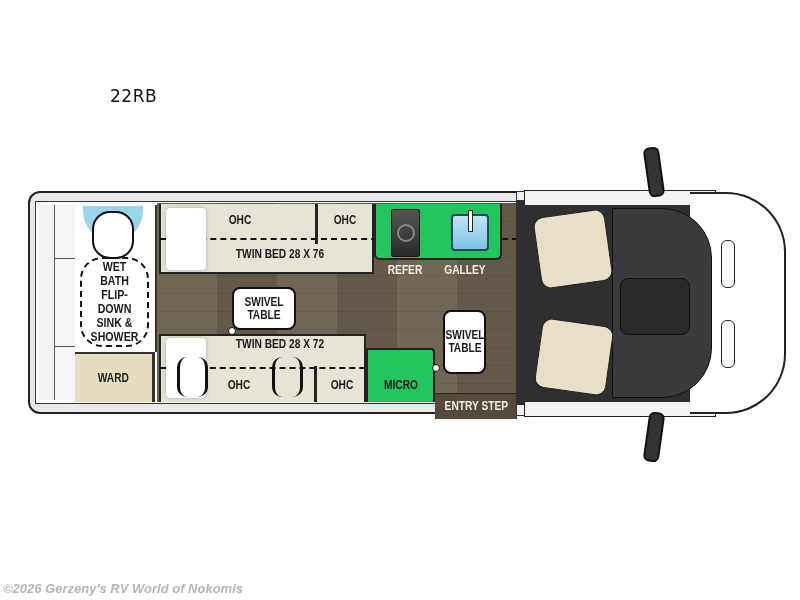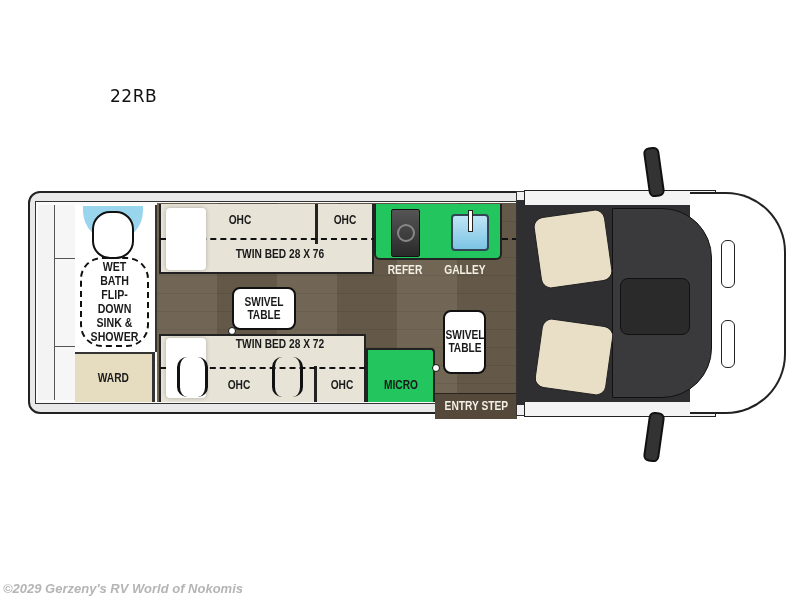--- a/index.html
+++ b/index.html
@@ -122,13 +122,13 @@
   <div class="abs" style="left:612px;top:208px;width:100px;height:190px;background:#3a3a3c;border:1.5px solid #111;border-radius:0 50px 50px 0;box-sizing:border-box;"></div>
   <div class="abs" style="left:620px;top:278px;width:68px;height:55px;background:#2a2a2b;border:1.5px solid #111;border-radius:8px;"></div>
   <div class="abs" style="left:721px;top:240px;width:12px;height:46px;background:#fff;border:1.5px solid #222;border-radius:6px;"></div>
   <div class="abs" style="left:721px;top:320px;width:12px;height:46px;background:#fff;border:1.5px solid #222;border-radius:6px;"></div>
   <div class="abs seat" style="left:537px;top:213px;width:72px;height:72px;transform:rotate(-8deg);"></div>
   <div class="abs seat" style="left:538px;top:322px;width:72px;height:70px;transform:rotate(8deg);"></div>
   <div class="abs" style="left:646px;top:147px;width:12px;height:46px;background:#333;border:2px solid #111;border-radius:6px;transform:rotate(-8deg);"></div>
   <div class="abs" style="left:646px;top:412px;width:12px;height:46px;background:#333;border:2px solid #111;border-radius:6px;transform:rotate(8deg);"></div>
 </div>
 
-<div class="abs copyright">©2029 Gerzeny's RV World of Nokomis</div>
+<div class="abs copyright">©2026 Gerzeny's RV World of Nokomis</div>
 
 </body></html>

